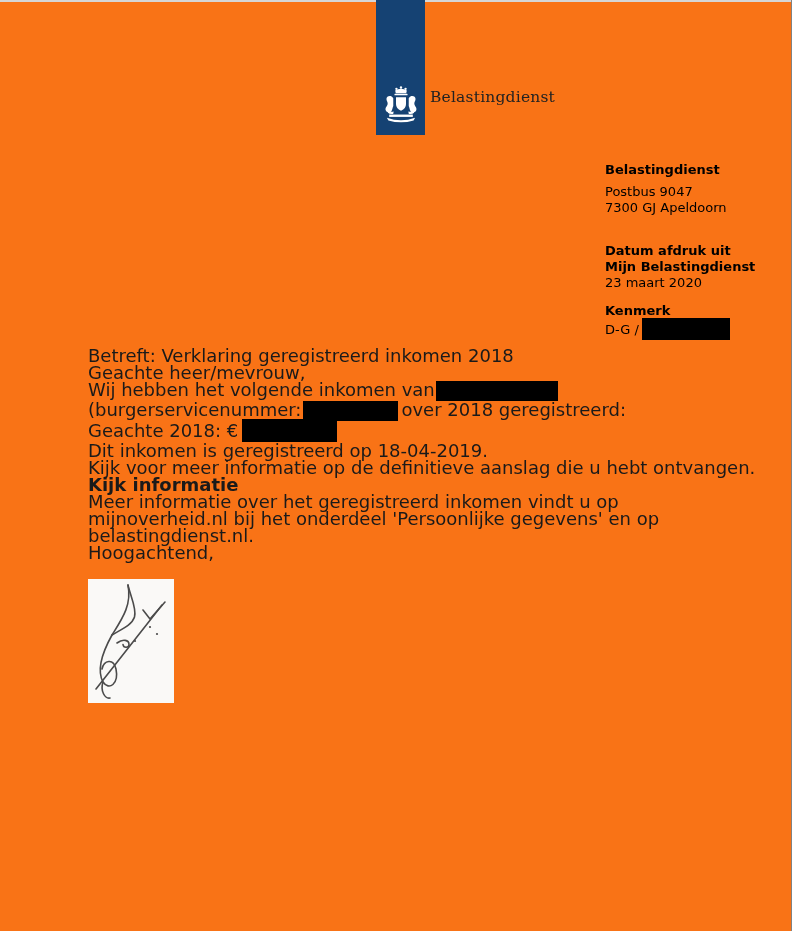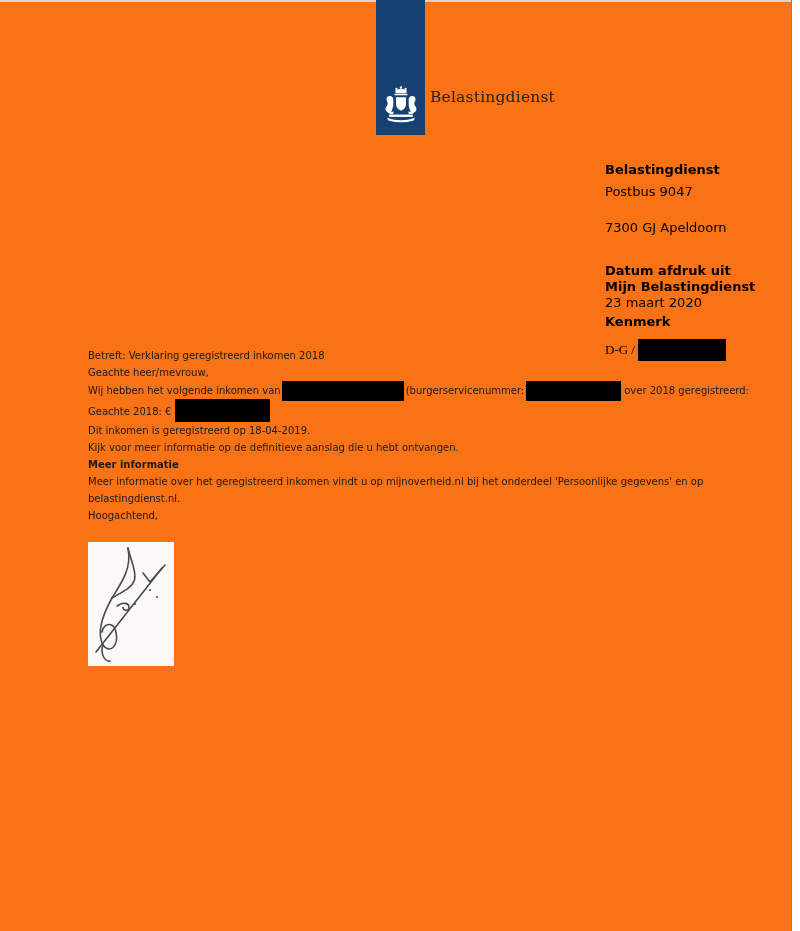--- a/index.html
+++ b/index.html
@@ -17,35 +17,35 @@
   .wordmark {
     position:absolute; left:430px; top:88px;
     font-family:"DejaVu Serif","Liberation Serif",serif;
     font-size:15.5px; color:#222222; letter-spacing:0.2px;
   }
 
   
   .address { position:absolute; left:605px; top:162px; font-size:13px; line-height:16px; color:#000; }
   .address .bold { font-weight:bold; }
   .addr-pobox { margin-top:6px; }
-  .addr-city { margin-top:20px; }
+  .addr-city { margin-top:0; }
   .addr-datelabel { margin-top:27px; font-weight:bold; }
   .addr-date { margin-top:0; }
-  .addr-kenmerk { margin-top:3px; font-weight:bold; }
-  .addr-ref { margin-top:12px;font-family:Liberation Serif, serif; }
+  .addr-kenmerk { margin-top:12px; font-weight:bold; }
+  .addr-ref { margin-top:2px; }
 
   
   .redact { display:inline-block; background:#000; vertical-align:middle; }
   .redact-ref    { width:88px;  height:22px; margin-left:3px; margin-top:-3px; }
   .redact-name   { width:122px; height:20px; margin:0 2px 0 1px; }
   .redact-bsn    { width:95px;  height:20px; margin:0 3px 0 2px; }
   .redact-amount { width:95px;  height:23px; margin-left:4px; margin-top:-2px; }
 
   
-  .body { position:absolute; left:88px; top:347px; width:668px; font-size:10px; line-height:17px; }
+  .body { position:absolute; left:88px; top:347px; width:668px; font-size:18px; line-height:17px; }
   .body p { margin:0; }
   .p-salutation { margin-top:26px; }
   .p-intro      { margin-top:18px; }
   .p-income     { margin-top:18px; }
   .p-registered { margin-top:18px; }
   .p-basis      { margin-top:23px; }
   .p-hint       { margin-top:22px; }
   .p-moreinfo-h { margin-top:19px; font-weight:bold; }
   .p-moreinfo   { margin-top:10px; }
   .p-closing    { margin-top:38px; }
@@ -108,21 +108,21 @@
 
     <p class="p-intro"><span>Wij hebben het volgende inkomen van</span><span class="redact redact-name"></span><span>(burgerservicenummer:</span><span class="redact redact-bsn"></span><span>over 2018 geregistreerd:</span></p>
 
     <p class="p-income"><span>Geachte 2018: €</span><span class="redact redact-amount"></span></p>
 
     <p class="p-registered">Dit inkomen is geregistreerd op 18-04-2019.</p>
 
 
     <p class="p-hint">Kijk voor meer informatie op de definitieve aanslag die u hebt ontvangen.</p>
 
-    <p class="p-moreinfo-h">Meer informatie</p>
+    <p class="p-moreinfo-h">Kijk informatie</p>
 
     <p class="p-moreinfo">Meer informatie over het geregistreerd inkomen vindt u op mijnoverheid.nl bij het onderdeel 'Persoonlijke gegevens' en op belastingdienst.nl.</p>
 
     <p class="p-closing">Hoogachtend,</p>
 
     <div class="signature-wrap">
       <svg viewBox="0 0 86 124" xmlns="http://www.w3.org/2000/svg" fill="none" stroke="#4b4b4b" stroke-width="1.6" stroke-linecap="round" stroke-linejoin="round">
 
         <path d="M8 110 L74 26"></path>
 

